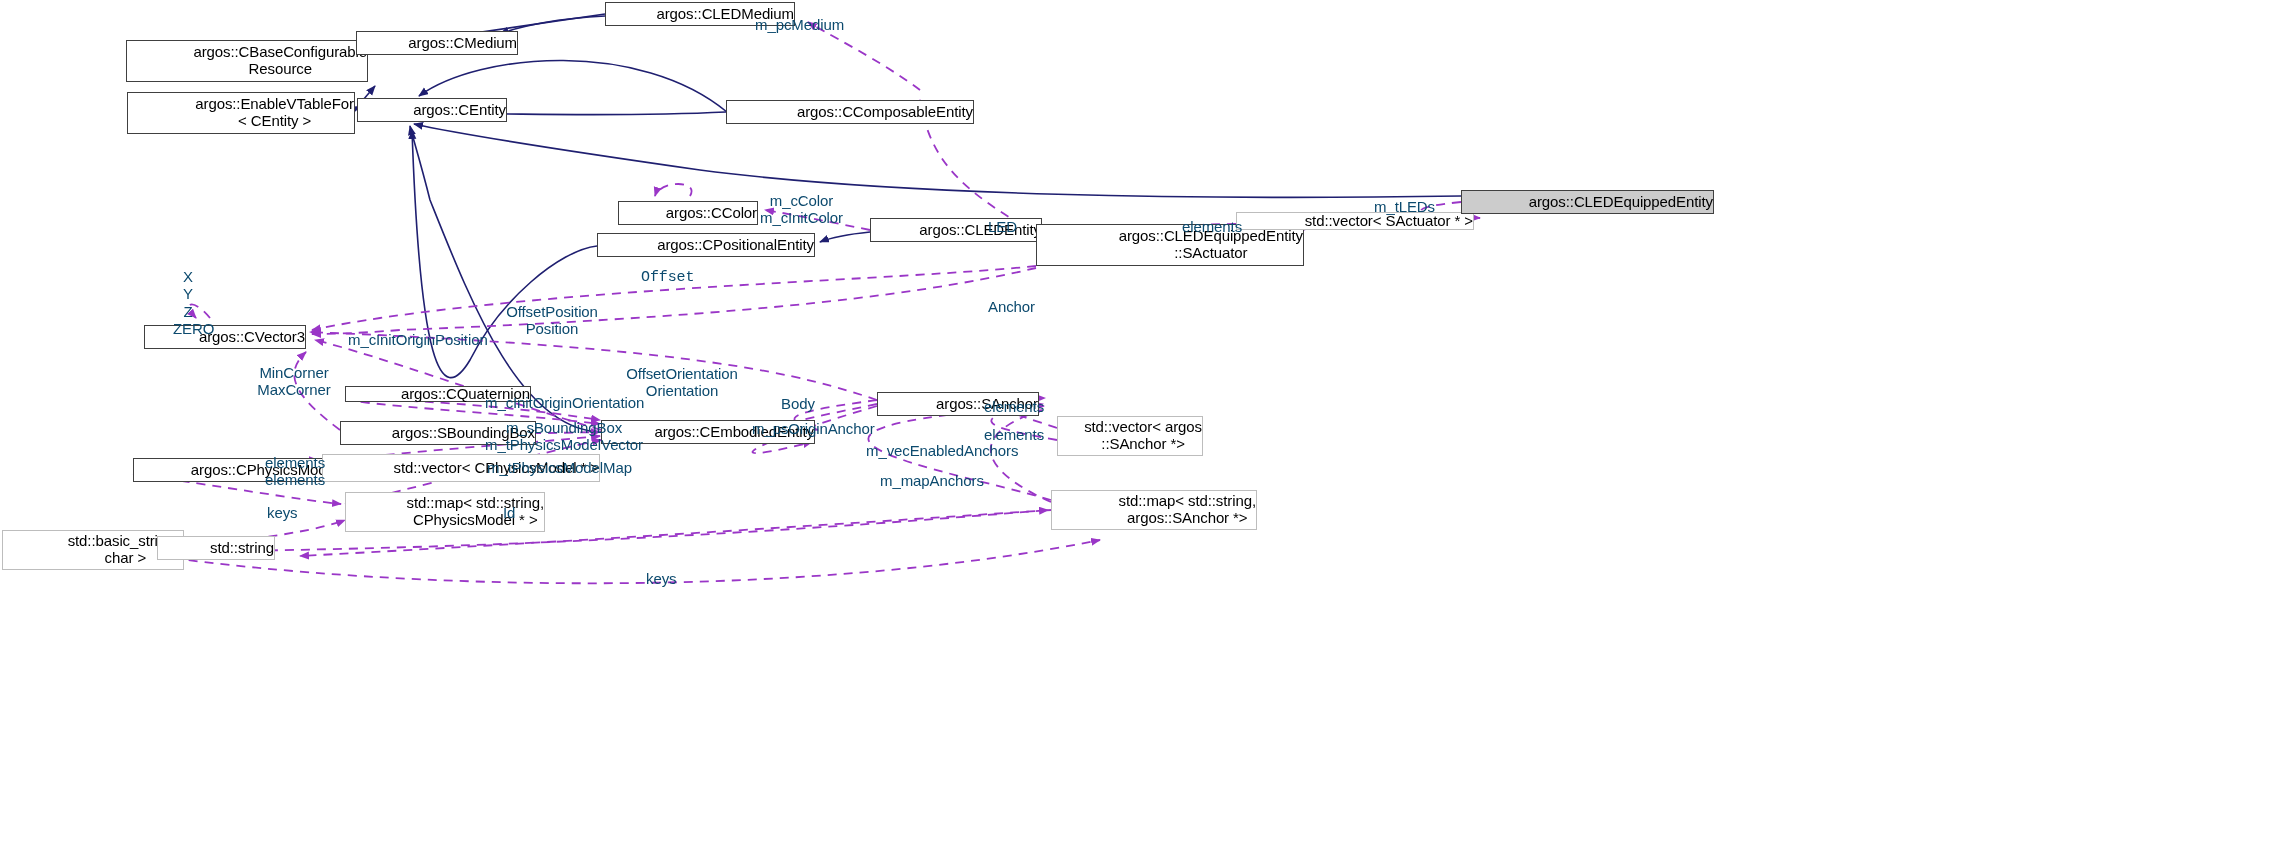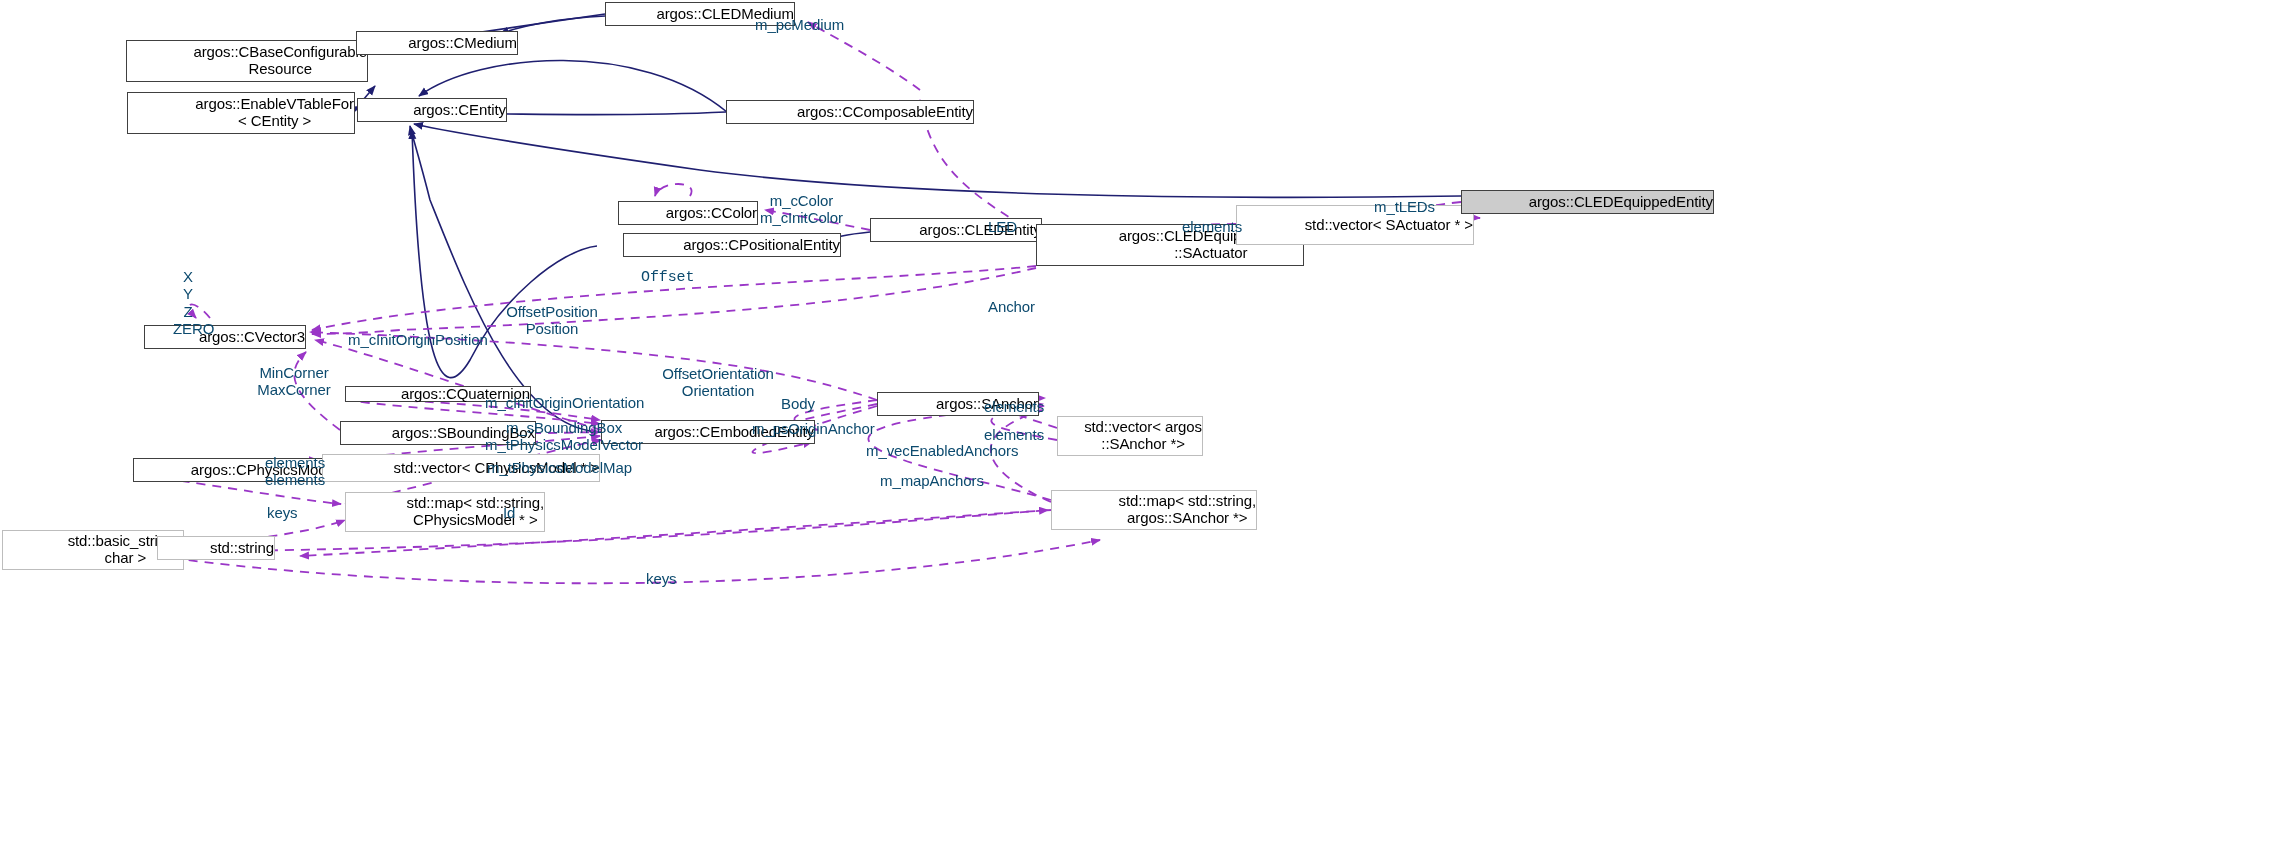--- a/index.html
+++ b/index.html
@@ -134,25 +134,25 @@
 
   <div class="node cls" style="left:126px; top:40px; width:242px; height:42px;"><span>argos::CBaseConfigurable
 Resource</span></div>
   <div class="node cls" style="left:356px; top:31px; width:162px; height:24px;"><span>argos::CMedium</span></div>
   <div class="node cls" style="left:605px; top:2px; width:190px; height:24px;"><span>argos::CLEDMedium</span></div>
   <div class="node cls" style="left:127px; top:92px; width:228px; height:42px;"><span>argos::EnableVTableFor
 &lt; CEntity &gt;</span></div>
   <div class="node cls" style="left:357px; top:98px; width:150px; height:24px;"><span>argos::CEntity</span></div>
   <div class="node cls" style="left:726px; top:100px; width:248px; height:24px;"><span>argos::CComposableEntity</span></div>
   <div class="node cls" style="left:618px; top:201px; width:140px; height:24px;"><span>argos::CColor</span></div>
-  <div class="node cls" style="left:597px; top:233px; width:218px; height:24px;margin-left:26px;"><span>argos::CPositionalEntity</span></div>
+  <div class="node cls" style="left:597px; top:233px; width:218px; height:24px;"><span>argos::CPositionalEntity</span></div>
   <div class="node cls" style="left:870px; top:218px; width:172px; height:24px;"><span>argos::CLEDEntity</span></div>
   <div class="node cls" style="left:1036px; top:224px; width:268px; height:42px;"><span>argos::CLEDEquippedEntity
 ::SActuator</span></div>
-  <div class="node ext" style="left:1236px; top:205px; width:238px; height:40px;padding-left:32px;"><span>std::vector&lt; SActuator * &gt;</span></div>
+  <div class="node ext" style="left:1236px; top:212px; width:238px; height:18px;padding-left:32px;"><span>std::vector&lt; SActuator * &gt;</span></div>
   <div class="node focus" style="left:1461px; top:190px; width:253px; height:24px;"><span>argos::CLEDEquippedEntity</span></div>
   <div class="node cls" style="left:144px; top:325px; width:162px; height:24px;"><span>argos::CVector3</span></div>
   <div class="node cls" style="left:345px; top:386px; width:186px; height:16px;"><span>argos::CQuaternion</span></div>
   <div class="node cls" style="left:340px; top:421px; width:196px; height:24px;"><span>argos::SBoundingBox</span></div>
   <div class="node cls" style="left:601px; top:420px; width:214px; height:24px;"><span>argos::CEmbodiedEntity</span></div>
   <div class="node cls" style="left:877px; top:392px; width:162px; height:24px;"><span>argos::SAnchor</span></div>
   <div class="node ext" style="left:1057px; top:416px; width:146px; height:40px;"><span>std::vector&lt; argos
 ::SAnchor *&gt;</span></div>
   <div class="node cls" style="left:133px; top:458px; width:206px; height:24px;"><span>argos::CPhysicsModel</span></div>
   <div class="node ext" style="left:322px; top:454px; width:278px; height:28px;padding-left:36px;"><span>std::vector&lt; CPhysicsModel * &gt;</span></div>
@@ -175,21 +175,21 @@
 Y
 Z
 ZERO</div>
   <div class="edge-label" style="left:641px; top:269px;font-family:Liberation Mono, monospace;">Offset</div>
   <div class="edge-label" style="left:500px; top:303px; text-align:center; width:104px;">OffsetPosition
 Position</div>
   <div class="edge-label" style="left:348px; top:331px;">m_cInitOriginPosition</div>
   <div class="edge-label" style="left:988px; top:298px;">Anchor</div>
   <div class="edge-label" style="left:254px; top:364px; text-align:center; width:80px;">MinCorner
 MaxCorner</div>
-  <div class="edge-label" style="left:622px; top:365px; text-align:center; width:120px;margin-left:36px;">OffsetOrientation
+  <div class="edge-label" style="left:622px; top:365px; text-align:center; width:120px;">OffsetOrientation
 Orientation</div>
   <div class="edge-label" style="left:485px; top:394px;">m_cInitOriginOrientation</div>
   <div class="edge-label" style="left:781px; top:395px;">Body</div>
   <div class="edge-label" style="left:984px; top:398px;">elements</div>
   <div class="edge-label" style="left:484px; top:419px; text-align:center; width:160px;">m_sBoundingBox
 m_tPhysicsModelVector</div>
   <div class="edge-label" style="left:752px; top:420px;">m_psOriginAnchor</div>
   <div class="edge-label" style="left:984px; top:426px;">elements</div>
   <div class="edge-label" style="left:866px; top:442px;">m_vecEnabledAnchors</div>
   <div class="edge-label" style="left:265px; top:454px;">elements</div>

